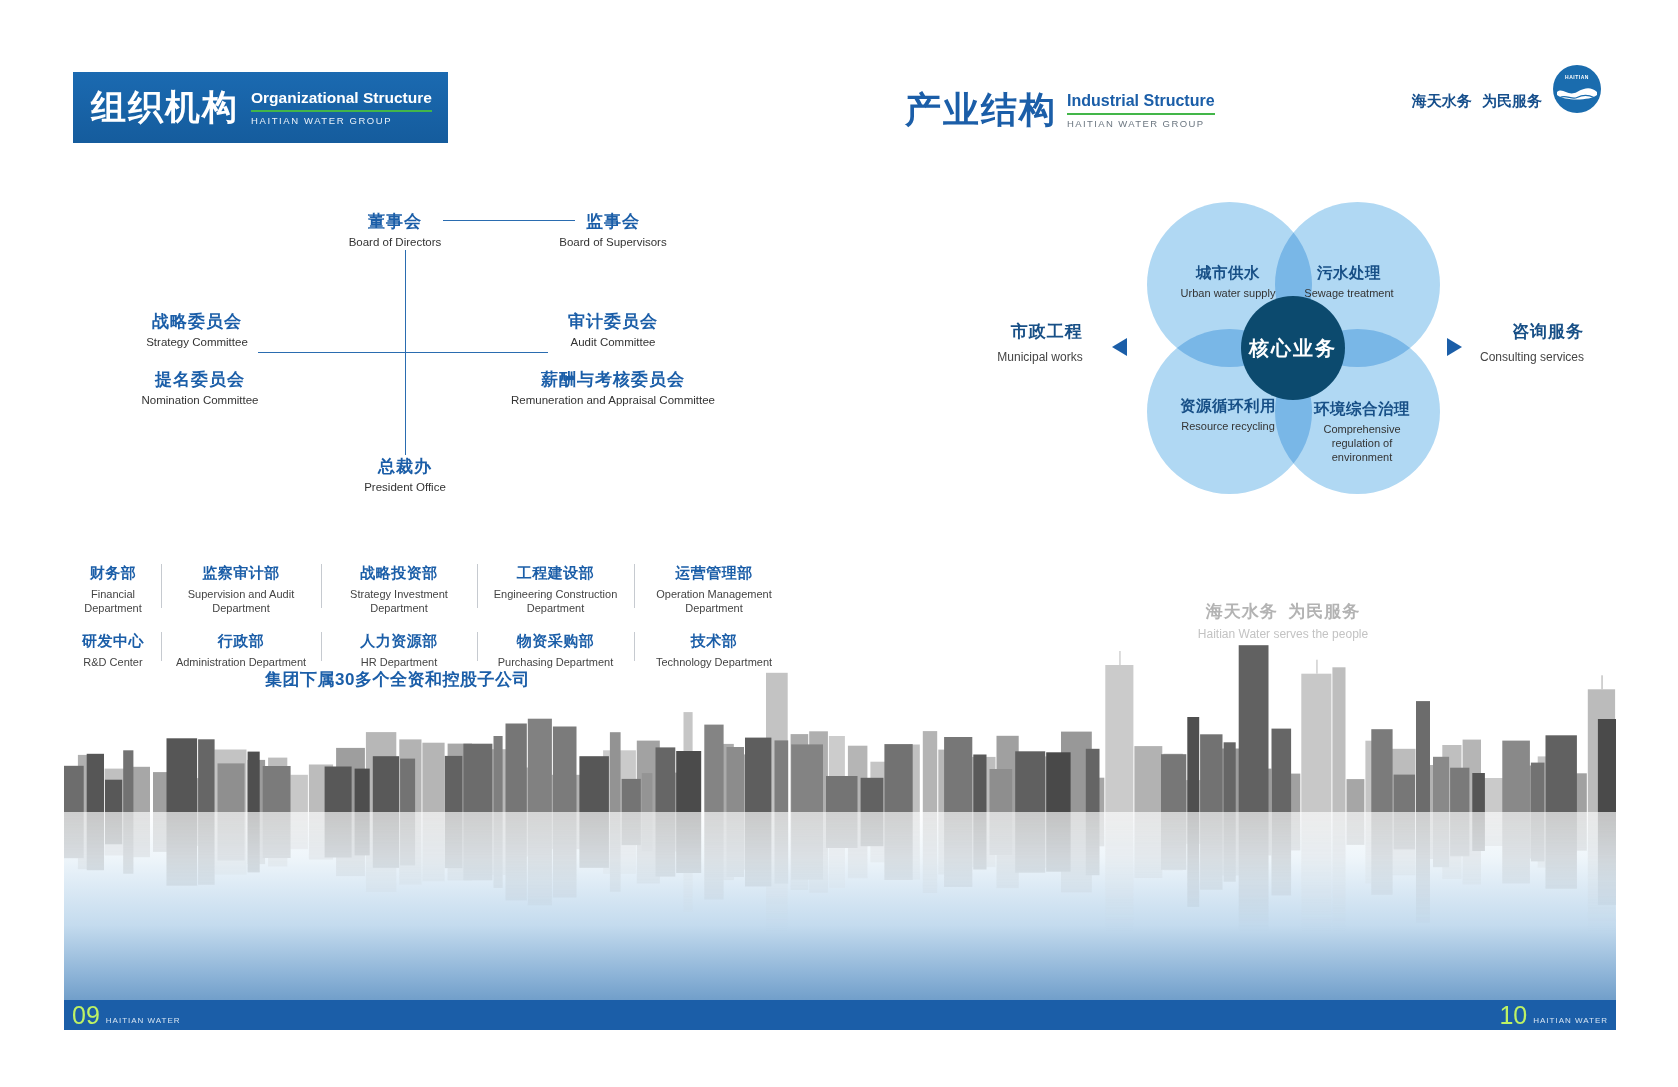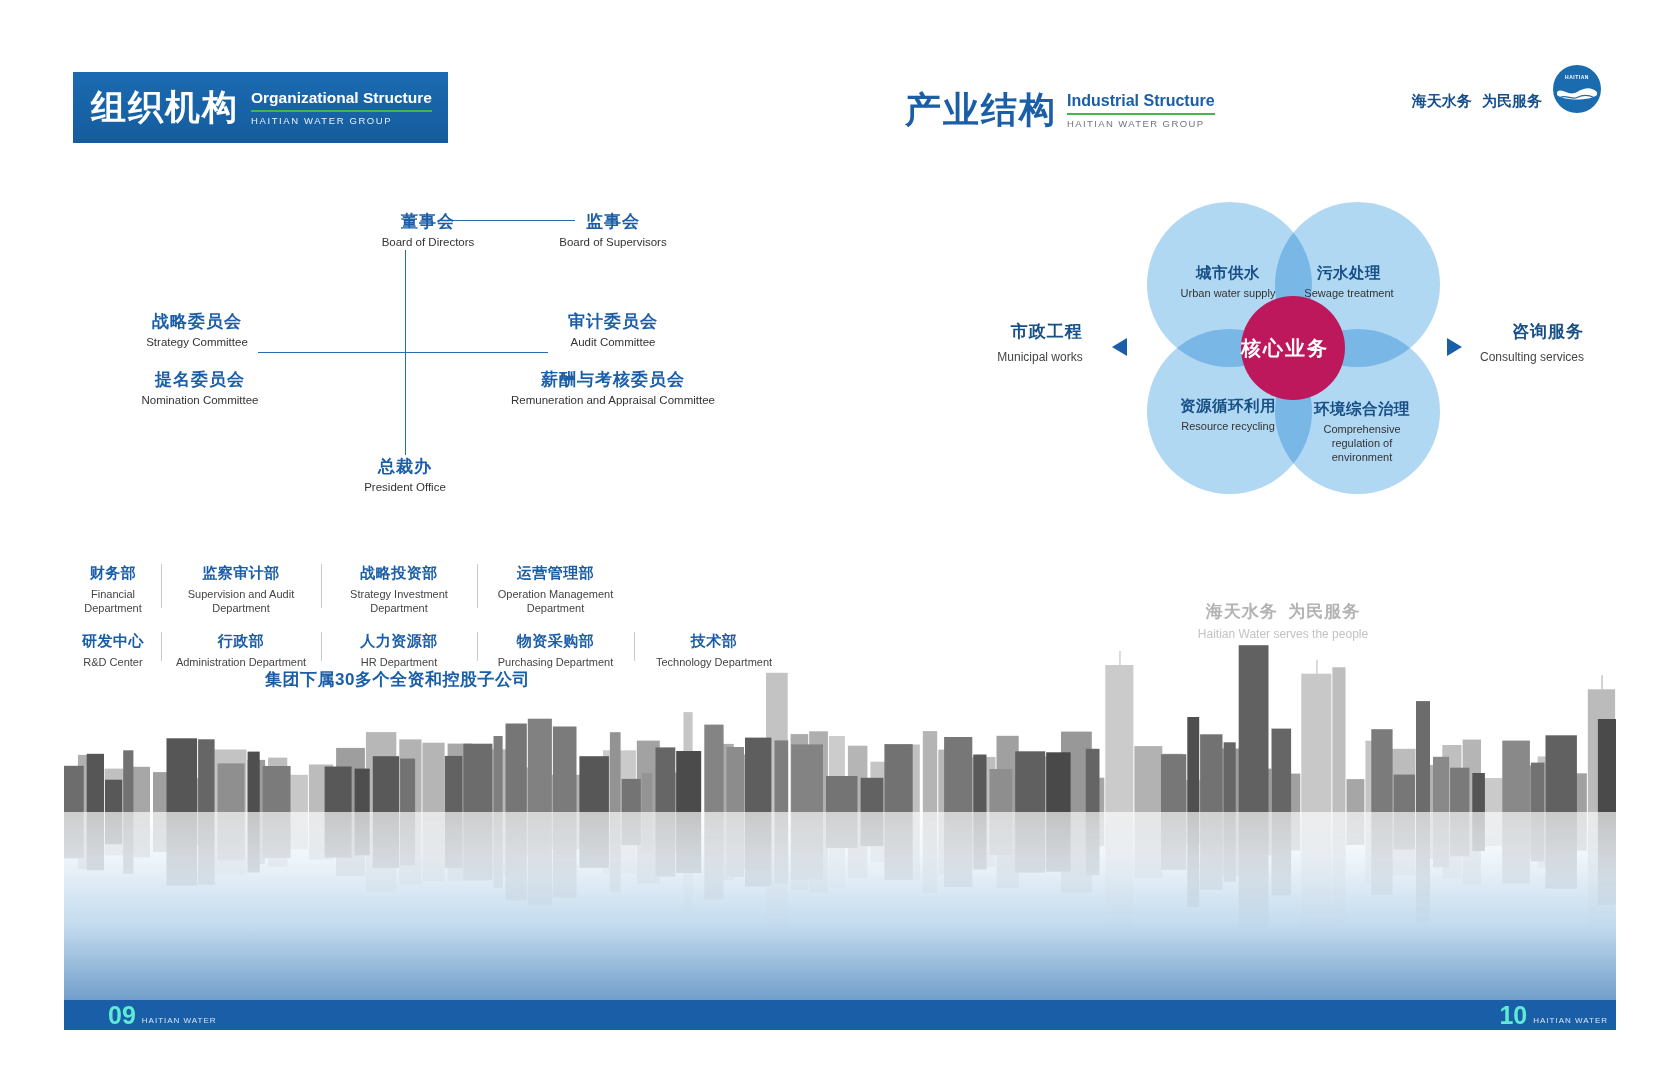--- a/index.html
+++ b/index.html
@@ -38,21 +38,21 @@
   .dep-cn{font-size:15px;font-weight:bold;color:#1b5ea8;letter-spacing:.5px;}
   .dep-en{font-size:11px;color:#444;margin-top:4px;line-height:1.3;}
   .subs-note{position:absolute;left:265px;top:668px;font-size:17px;font-weight:bold;color:#1b5ea8;letter-spacing:.5px;z-index:4;}
 
   
   .venn{position:absolute;left:1147px;top:202px;width:293px;height:292px;}
   .vcircle{position:absolute;width:165px;height:165px;border-radius:50%;
     background:#b0d8f3;mix-blend-mode:multiply;}
   .vc-tl{left:0;top:0;} .vc-tr{left:128px;top:0;} .vc-bl{left:0;top:127px;} .vc-br{left:128px;top:127px;}
   .vcore{position:absolute;left:94px;top:94px;width:104px;height:104px;border-radius:50%;
-    background:#be185d;display:flex;align-items:center;justify-content:flex-start;}
+    background:#0c4a6e;display:flex;align-items:center;justify-content:center;}
   .vcore span{color:#fff;font-size:20px;font-weight:bold;letter-spacing:2px;}
   .vlabel{position:absolute;transform:translate(-50%,-50%);text-align:center;width:130px;}
   .vlabel .cn{font-size:15.5px;font-weight:bold;color:#174f86;letter-spacing:.5px;}
   .vlabel .en{font-size:11px;color:#333;margin-top:3px;line-height:1.25;}
   .vl-tl{left:81px;top:80px;} .vl-tr{left:202px;top:80px;}
   .vl-bl{left:81px;top:213px;} .vl-br{left:215px;top:230px;width:100px;}
 
   .side-node{position:absolute;transform:translateX(-50%);text-align:right;width:max-content;}
   .side-node .cn{font-size:17px;font-weight:bold;color:#174f86;letter-spacing:1px;}
   .side-node .en{font-size:12px;color:#444;margin-top:7px;}
@@ -69,21 +69,21 @@
     background:linear-gradient(180deg,#ffffff 0%,#eef5fa 25%,#c4dbee 60%,#8fb5d8 85%,#6f9dc9 100%);}
   #skyline-svg{position:absolute;left:64px;top:637px;z-index:3;display:block;}
   .reflection-wrap{position:absolute;left:64px;top:812px;width:1552px;height:150px;z-index:2;overflow:hidden;
     -webkit-mask-image:linear-gradient(180deg,rgba(0,0,0,.55) 0%,rgba(0,0,0,.18) 45%,rgba(0,0,0,0) 80%);
     mask-image:linear-gradient(180deg,rgba(0,0,0,.55) 0%,rgba(0,0,0,.18) 45%,rgba(0,0,0,0) 80%);}
   .reflection-wrap svg{transform:scaleY(-1);opacity:.6;filter:blur(.6px);display:block;}
 
   .footer-bar{position:absolute;left:64px;top:1000px;width:1552px;height:30px;background:#1b5ea8;
     display:flex;align-items:center;justify-content:space-between;padding:0 8px;box-sizing:border-box;z-index:6;}
   .pg{display:flex;align-items:flex-end;gap:6px;}
-  .pg-num{font-size:25px;color:#5eead4;font-weight:700;line-height:1;margin-left:36px;}
+  .pg-num{font-size:25px;color:#bef264;font-weight:400;line-height:1;}
   .pg-brand{font-size:8px;color:#d7e5f2;letter-spacing:1px;padding-bottom:3px;white-space:nowrap;}
 </style>
 </head>
 <body>
 
 <div class="canvas">
 
   <div class="lp-header">
     <span class="lp-title-cn">组织机构</span>
     <span class="hdr-en">
@@ -108,21 +108,21 @@
     <text x="25" y="15" font-size="5" fill="#ffffff" text-anchor="middle" font-weight="bold" letter-spacing="0.5">HAITIAN</text>
     <path d="M5 28 C 11 23, 16 33, 25 28 S 39 23, 45 28 L 45 31 C 38 37, 12 37, 5 31 Z" fill="#ffffff"></path>
     <path d="M8 33.5 C 14 30.5, 20 36, 25 33.5 S 36 30.5, 42 33.5" stroke="#1a6cae" stroke-width="1.2" fill="none"></path>
   </svg>
 
   <div class="line" style="left:443px;top:220px;width:132px;height:1px"></div>
   <div class="line" style="left:405px;top:250px;width:1px;height:205px"></div>
   <div class="line" style="left:258px;top:352px;width:147px;height:1px"></div>
   <div class="line" style="left:406px;top:352px;width:142px;height:1px"></div>
 
-  <div class="node" style="left:428px;top:210px">
+  <div class="node" style="left:395px;top:210px">
     <div class="cn">董事会</div>
     <div class="en">Board of Directors</div>
   </div>
   <div class="node" style="left:613px;top:210px">
     <div class="cn">监事会</div>
     <div class="en">Board of Supervisors</div>
   </div>
 
   <div class="node" style="left:197px;top:310px">
     <div class="cn">战略委员会</div>
@@ -151,20 +151,24 @@
       <div class="dep-cn">财务部</div>
       <div class="dep-en">Financial Department</div>
     </div>
     <div class="dep-cell">
       <div class="dep-cn">监察审计部</div>
       <div class="dep-en">Supervision and Audit Department</div>
     </div>
     <div class="dep-cell">
       <div class="dep-cn">战略投资部</div>
       <div class="dep-en">Strategy Investment Department</div>
+    </div>
+    <div class="dep-cell">
+      <div class="dep-cn">工程建设部</div>
+      <div class="dep-en">Engineering Construction Department</div>
     </div>
     <div class="dep-cell">
       <div class="dep-cn">运营管理部</div>
       <div class="dep-en">Operation Management Department</div>
     </div>
   </div>
 
   <div class="dep-row" style="top:586px">
     <div class="dep-cell">
       <div class="dep-cn">研发中心</div>

